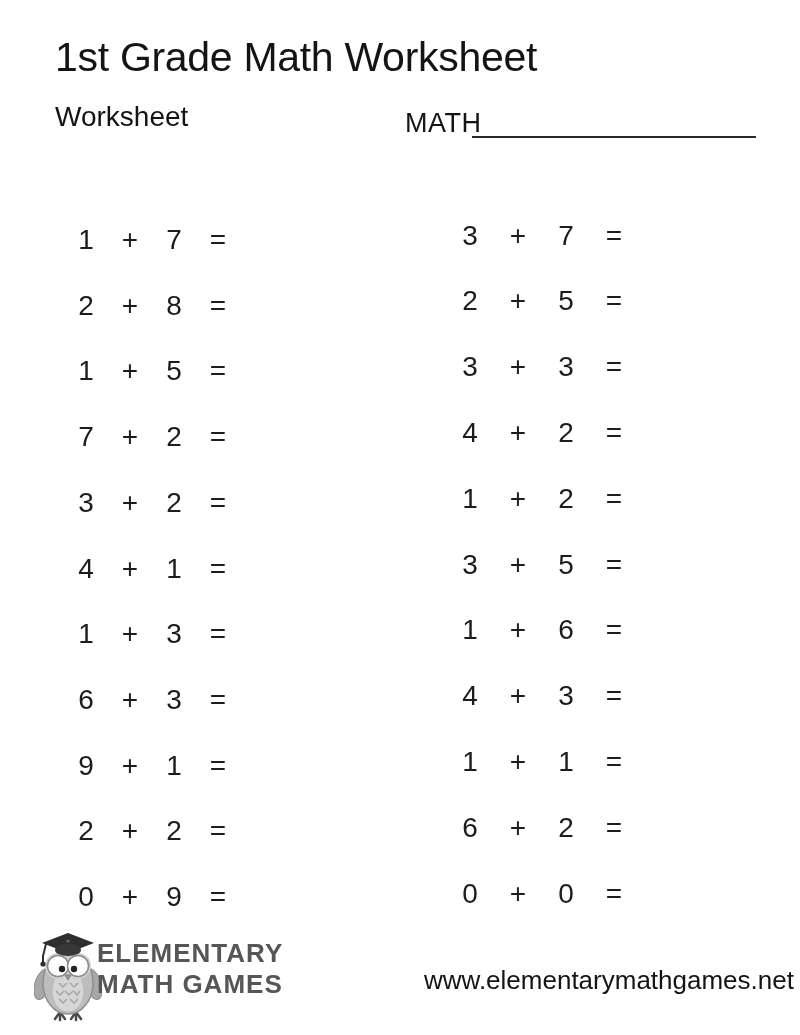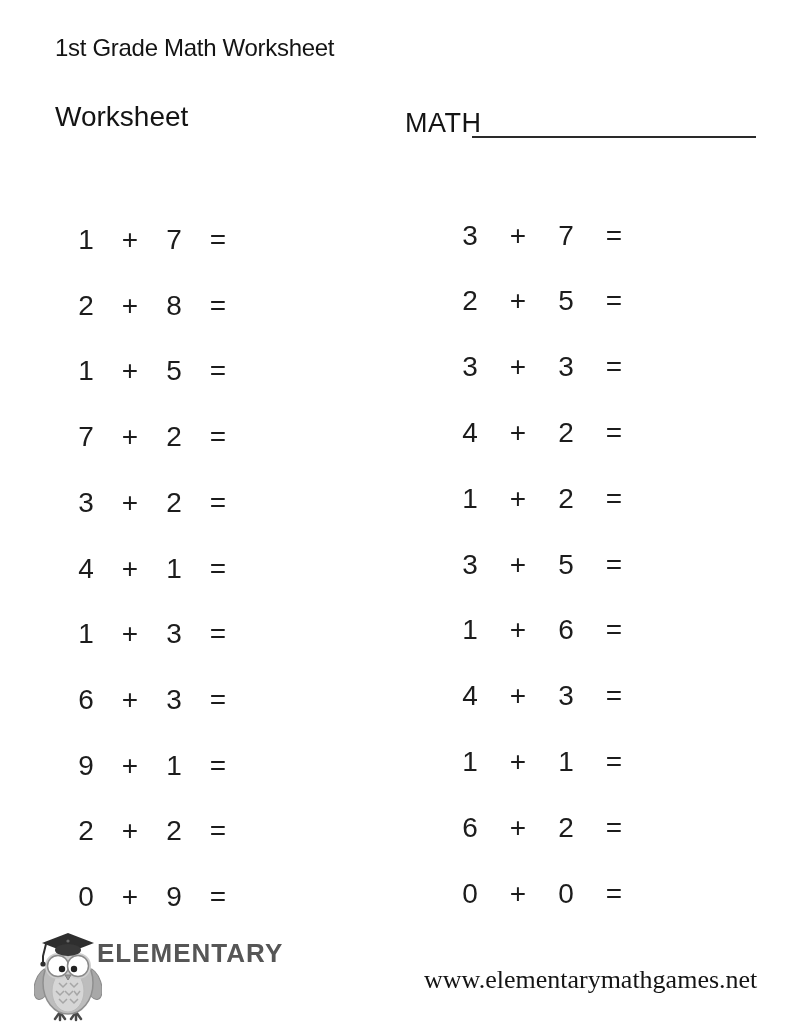--- a/index.html
+++ b/index.html
@@ -13,21 +13,21 @@
     width: 800px;
     height: 1035px;
     background: #ffffff;
     overflow: hidden;
     color: #1c1c1c;
   }
   .title {
     position: absolute;
     left: 55px;
     top: 34px;
-    font-size: 24px;
+    font-size: 41px;
     letter-spacing: -0.3px;
     color: #141414;
     white-space: nowrap;
   }
   .subtitle {
     position: absolute;
     left: 55px;
     top: 101px;
     font-size: 28px;
     color: #141414;
@@ -80,21 +80,20 @@
     width: 68px;
     height: 96px;
   }
   .website {
     position: absolute;
     left: 424px;
     top: 965px;
     font-size: 26px;
     color: #141414;
     white-space: nowrap;
-    font-family: Liberation Serif, serif;
   }
 </style>
 </head>
 <body>
 
 <div id="page">
 
   <div class="title">1st Grade Math Worksheet</div>
   <div class="subtitle">Worksheet</div>
   <div class="name-label">MATH</div>
@@ -276,17 +275,18 @@
 
     <polygon points="8,17 34,7 60,17 34,27" fill="#2e2e2e"></polygon>
     <ellipse cx="34" cy="24" rx="13" ry="6" fill="#383838"></ellipse>
     <circle cx="34" cy="15" r="1.6" fill="#6a6a6a"></circle>
     <polyline points="12,18 9,30 9,36" stroke="#2e2e2e" stroke-width="2" fill="none"></polyline>
     <circle cx="9" cy="38" r="2.6" fill="#2e2e2e"></circle>
   </svg>
 
   <div class="logo-text">
     <span class="logo-line1">ELEMENTARY</span>
+    <span class="logo-line2">MATH GAMES</span>
   </div>
 
   <div class="website">www.elementarymathgames.net</div>
 
 </div>
 
 </body></html>

